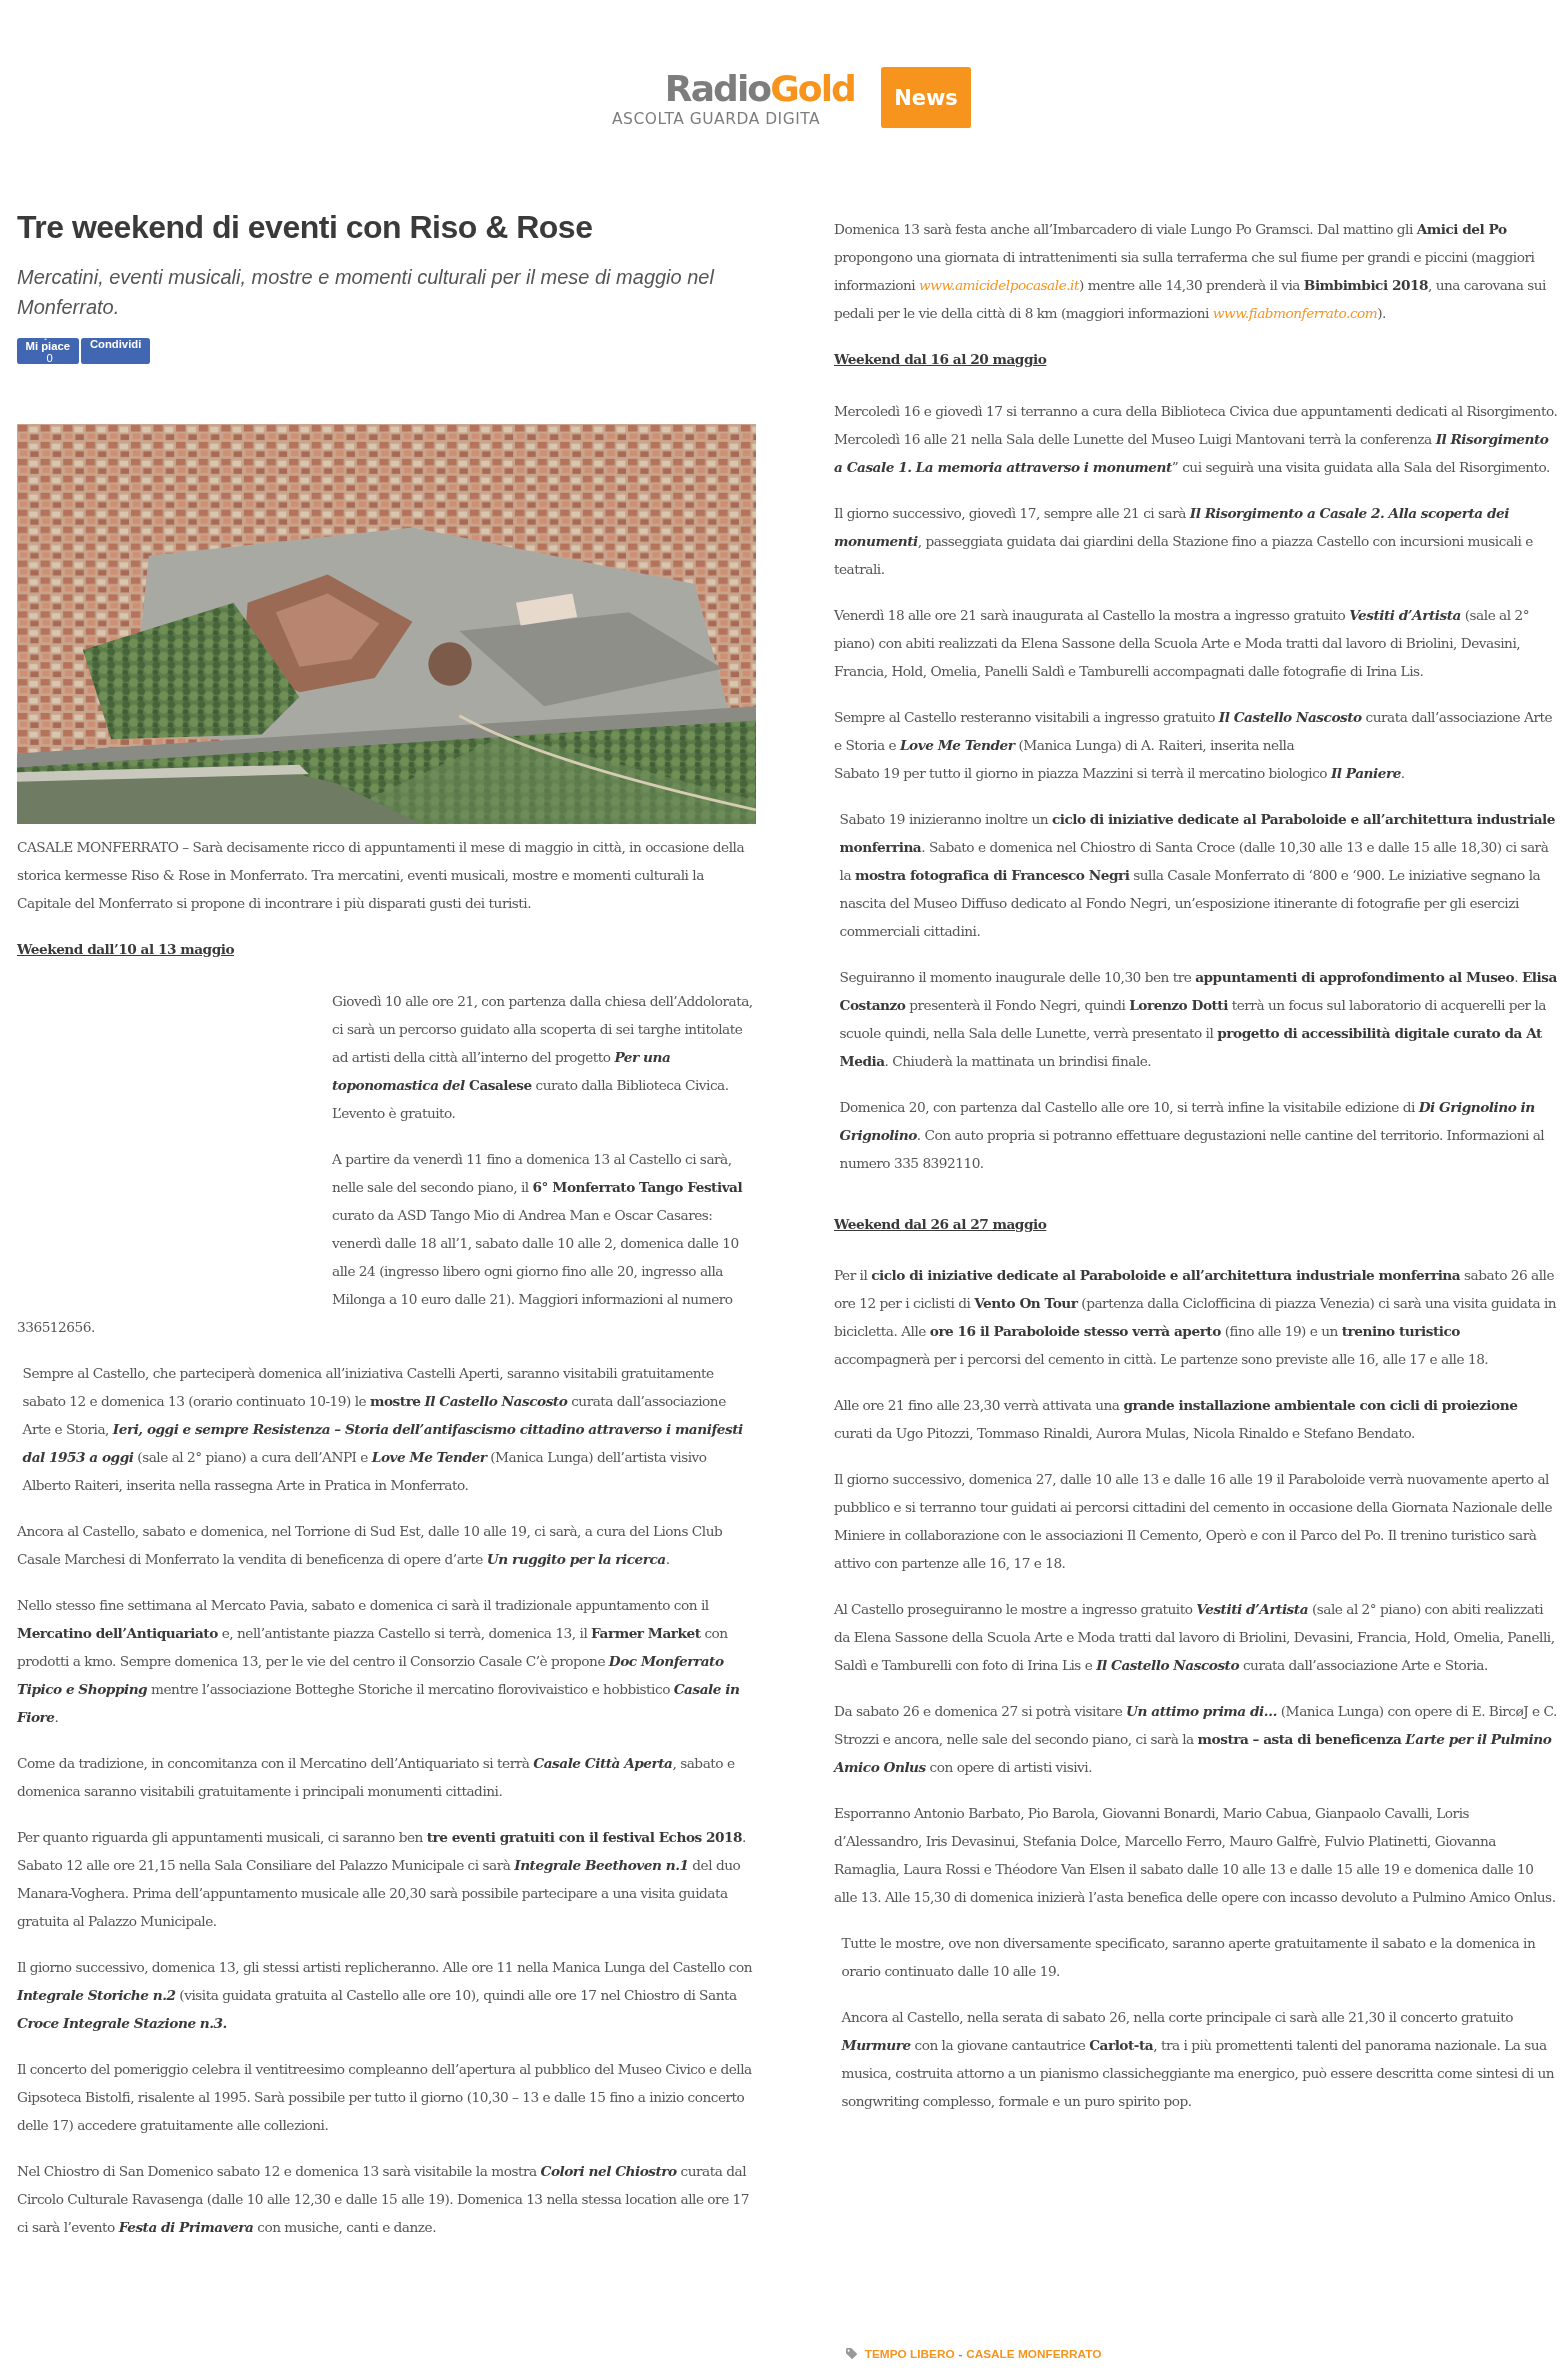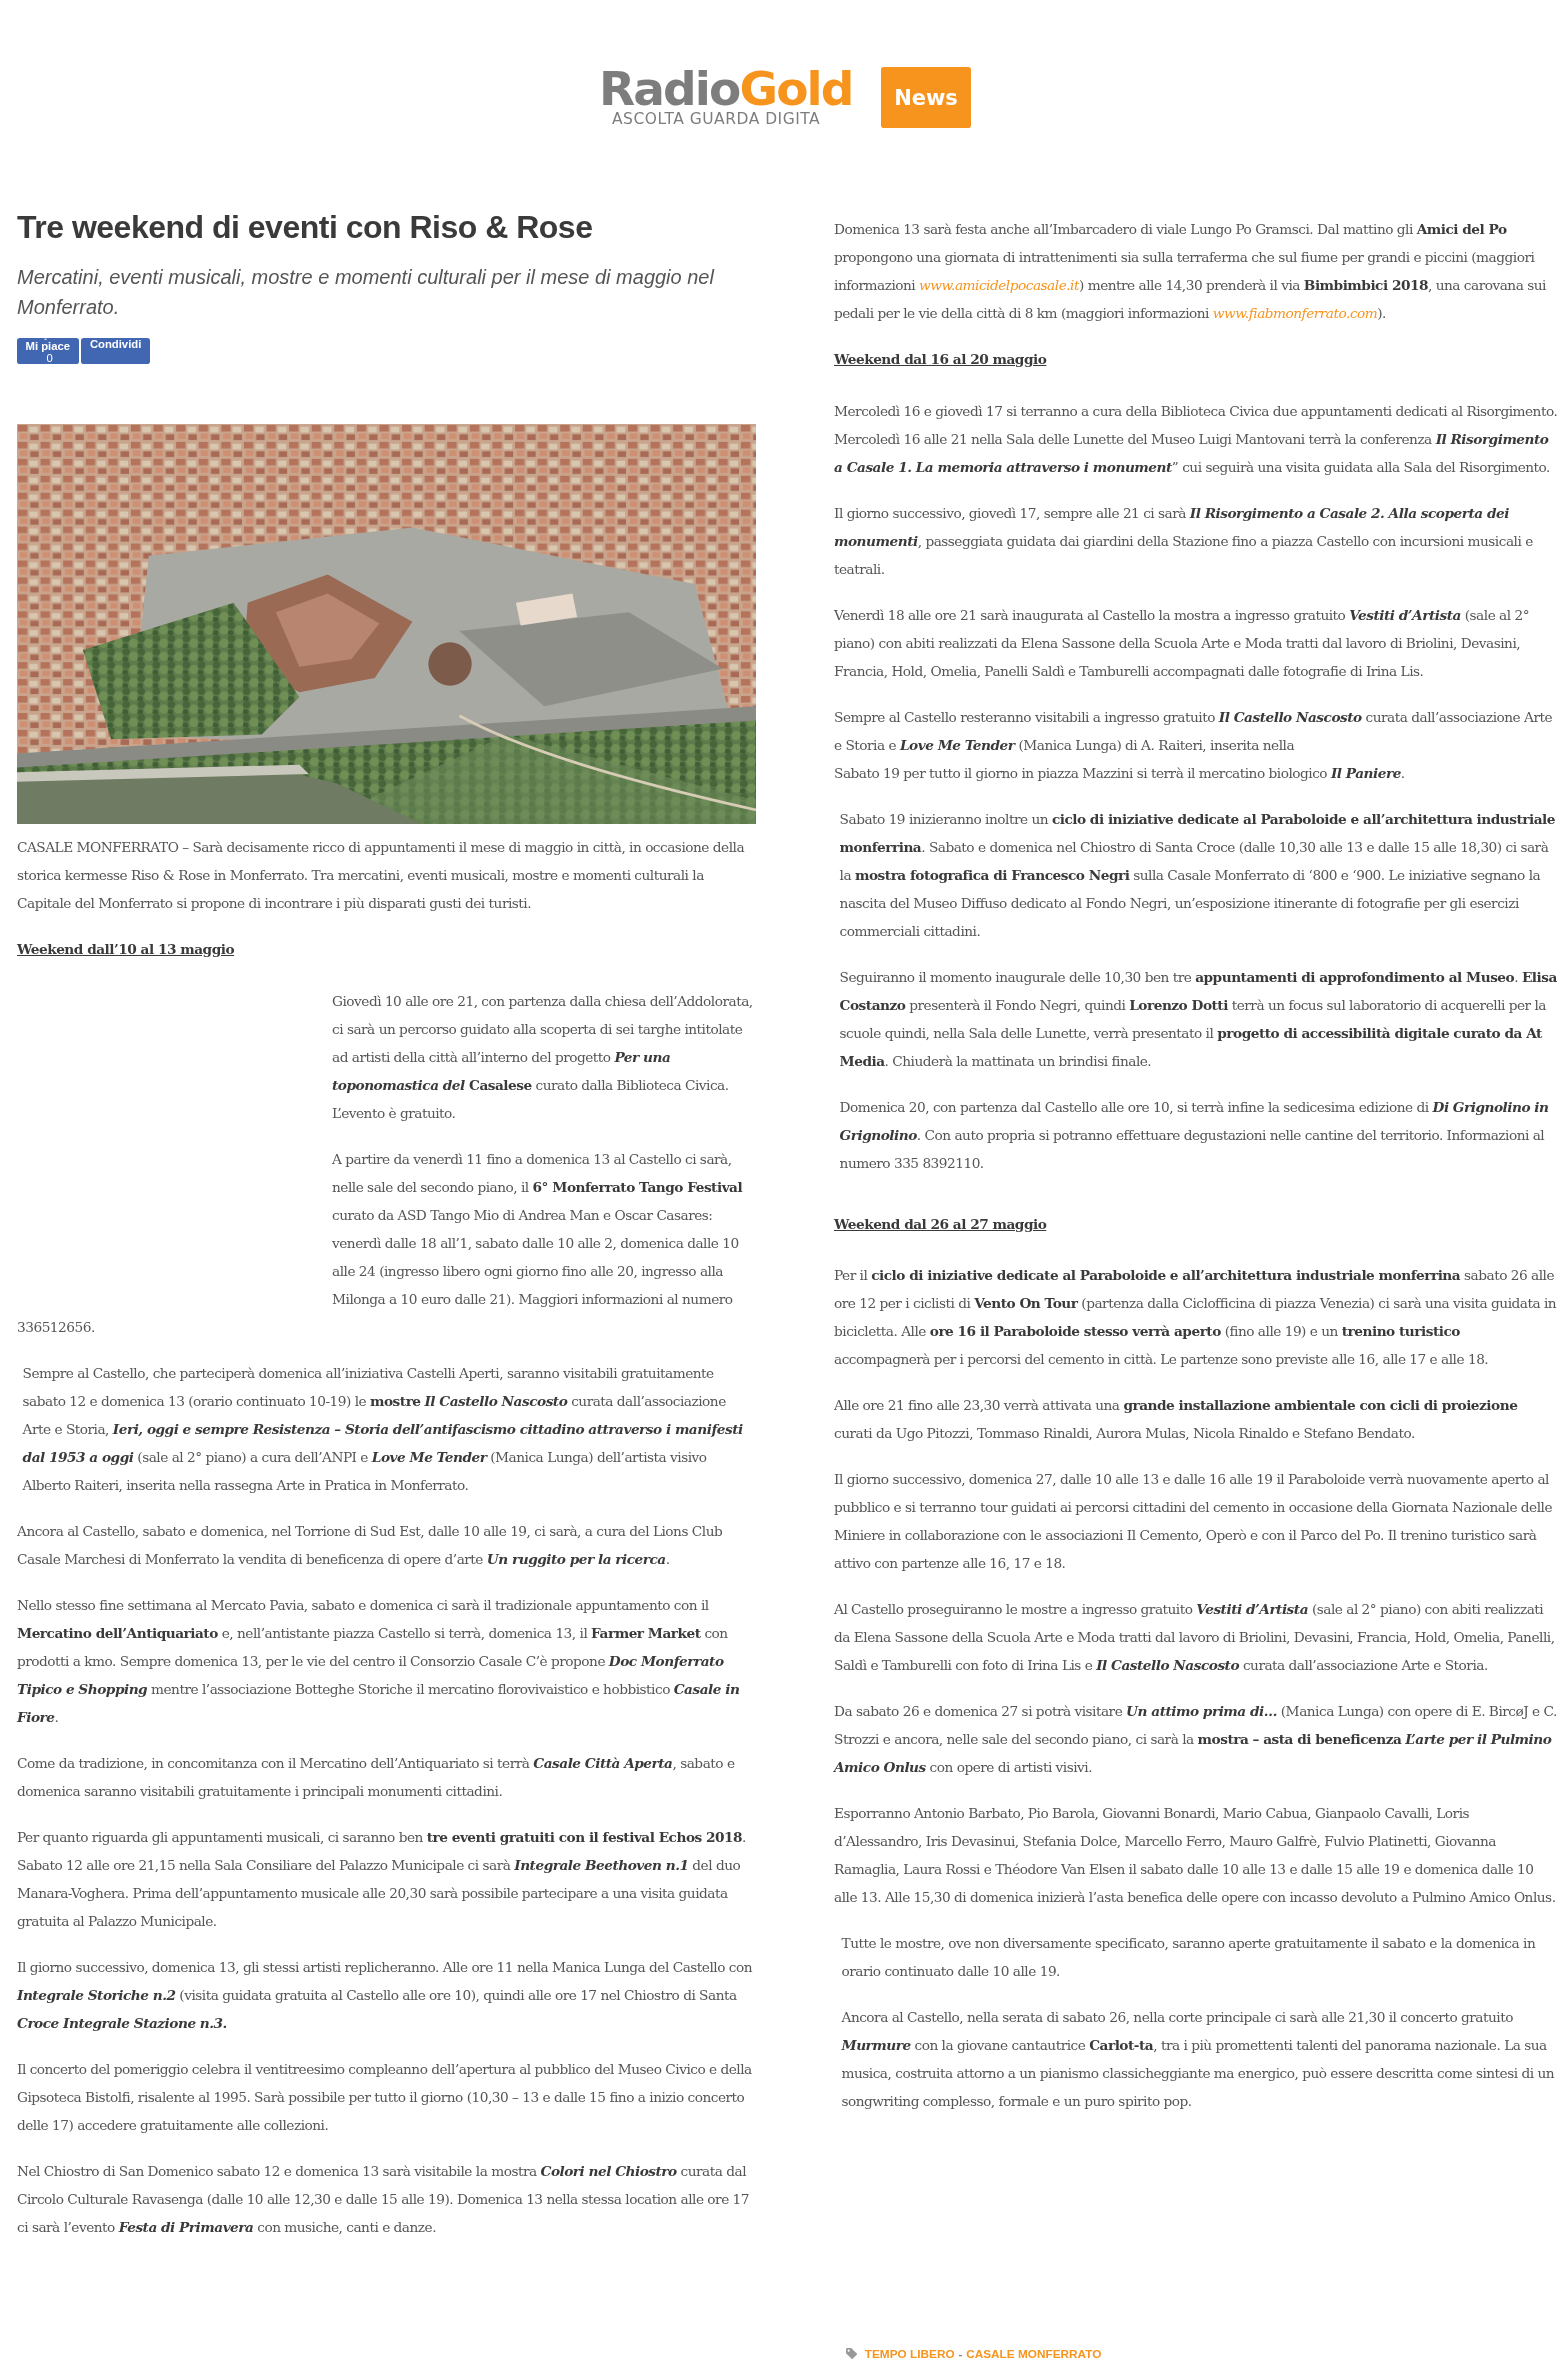--- a/index.html
+++ b/index.html
@@ -1,21 +1,21 @@
 <!DOCTYPE html>
 <html style="font-size:15px"><head>
 <meta charset="utf-8">
 <style>
   html, body { margin:0; padding:0; background:#ffffff; }
   body { width:1567px; height:2374px; position:relative; overflow:hidden; color:#444; }
 
   
   #header { position:absolute; left:0; top:0; width:1567px; height:151px; }
   #logo { position:absolute; left:599px; top:64px; width:256px; height:68px; }
-  #logo .word { font-family:"DejaVu Sans", sans-serif; font-weight:bold; font-size:47px; letter-spacing:-1.9px; line-height:49px; }
+  #logo .word { font-family:"DejaVu Sans", sans-serif; font-weight:bold; font-size:36px; letter-spacing:-1.9px; line-height:49px;text-align:right; }
   #logo .radio { color:#7d7d7d; }
   #logo .gold { color:#f7941d; }
   #logo .tag { font-family:"DejaVu Sans", sans-serif; font-size:15.5px; color:#7d7d7d; letter-spacing:0.5px; line-height:17px; margin-top:-1.9px; padding-left:13px; }
   #news-btn { position:absolute; left:881px; top:67px; width:90px; height:61px; background:#f7941d; border-radius:2.8px; color:#fff; font-family:"DejaVu Sans", sans-serif; font-size:21px; font-weight:bold; display:flex; align-items:center; justify-content:center; }
 
   h1#title { position:absolute; left:17px; top:209px; margin:0; font-family:"Liberation Sans", sans-serif; font-weight:bold; font-size:32px; color:#3a3a3a; letter-spacing:-0.5px; }
   #subtitle { position:absolute; left:17px; top:262px; width:716px; margin:0; font-family:"Liberation Sans", sans-serif; font-style:italic; font-size:20px; line-height:30px; color:#555; }
 
   #social { position:absolute; left:17px; top:338px; display:flex; gap:2.8px; }
   .fb { background:#4267b2; color:#fff; font-family:"Liberation Sans", sans-serif; font-weight:bold; font-size:11.3px; height:26px; border-radius:2.8px; display:flex; align-items:center; padding:0 8.5px;flex-direction:column; }
@@ -153,21 +153,21 @@
 <div id="right-body" class="body">
   <p><span>Domenica 13 sarà festa anche all’Imbarcadero di viale Lungo Po Gramsci. Dal mattino gli </span><b>Amici del Po</b><span> propongono una giornata di intrattenimenti sia sulla terraferma che sul fiume per grandi e piccini (maggiori informazioni </span><a>www.amicidelpocasale.it</a><span>) mentre alle 14,30 prenderà il via </span><b>Bimbimbici 2018</b><span>, una carovana sui pedali per le vie della città di 8 km (maggiori informazioni </span><a>www.fiabmonferrato.com</a><span>).</span></p>
 
   <p class="h">Weekend dal 16 al 20 maggio</p>
   <p><span>Mercoledì 16 e giovedì 17 si terranno a cura della Biblioteca Civica due appuntamenti dedicati al Risorgimento. Mercoledì 16 alle 21 nella Sala delle Lunette del Museo Luigi Mantovani terrà la conferenza </span><b><i>Il Risorgimento a Casale 1. La memoria attraverso i monument</i></b><span>” cui seguirà una visita guidata alla Sala del Risorgimento.</span></p>
   <p><span>Il giorno successivo, giovedì 17, sempre alle 21 ci sarà </span><b><i>Il Risorgimento a Casale 2. Alla scoperta dei monumenti</i></b><span>, passeggiata guidata dai giardini della Stazione fino a piazza Castello con incursioni musicali e teatrali.</span></p>
   <p><span>Venerdì 18 alle ore 21 sarà inaugurata al Castello la mostra a ingresso gratuito </span><b><i>Vestiti d’Artista</i></b><span> (sale al 2° piano) con abiti realizzati da Elena Sassone della Scuola Arte e Moda tratti dal lavoro di Briolini, Devasini, Francia, Hold, Omelia, Panelli Saldì e Tamburelli accompagnati dalle fotografie di Irina Lis.</span></p>
   <p><span>Sempre al Castello resteranno visitabili a ingresso gratuito </span><b><i>Il Castello Nascosto</i></b><span> curata dall’associazione Arte e Storia e </span><b><i>Love Me Tender</i></b><span> (Manica Lunga) di A. Raiteri, inserita nella</span><br><span> Sabato 19 per tutto il giorno in piazza Mazzini si terrà il mercatino biologico </span><b><i>Il Paniere</i></b><span>.</span></p>
   <p style="padding-left:5.6px"><span>Sabato 19 inizieranno inoltre un </span><b>ciclo di iniziative dedicate al Paraboloide e all’architettura industriale monferrina</b><span>. Sabato e domenica nel Chiostro di Santa Croce (dalle 10,30 alle 13 e dalle 15 alle 18,30) ci sarà la </span><b>mostra fotografica di Francesco Negri</b><span> sulla Casale Monferrato di ‘800 e ‘900. Le iniziative segnano la nascita del Museo Diffuso dedicato al Fondo Negri, un’esposizione itinerante di fotografie per gli esercizi commerciali cittadini.</span></p>
   <p style="padding-left:5.6px"><span>Seguiranno il momento inaugurale delle 10,30 ben tre </span><b>appuntamenti di approfondimento al Museo</b><span>. </span><b>Elisa Costanzo</b><span> presenterà il Fondo Negri, quindi </span><b>Lorenzo Dotti</b><span> terrà un focus sul laboratorio di acquerelli per la scuole quindi, nella Sala delle Lunette, verrà presentato il </span><b>progetto di accessibilità digitale curato da At Media</b><span>. Chiuderà la mattinata un brindisi finale.</span></p>
-  <p style="padding-left:5.6px; margin-bottom:33px"><span>Domenica 20, con partenza dal Castello alle ore 10, si terrà infine la sedicesima edizione di </span><b><i>Di Grignolino in Grignolino</i></b><span>. Con auto propria si potranno effettuare degustazioni nelle cantine del territorio. Informazioni al numero 335 8392110.</span></p>
+  <p style="padding-left:5.6px; margin-bottom:33px"><span>Domenica 20, con partenza dal Castello alle ore 10, si terrà infine la visitabile edizione di </span><b><i>Di Grignolino in Grignolino</i></b><span>. Con auto propria si potranno effettuare degustazioni nelle cantine del territorio. Informazioni al numero 335 8392110.</span></p>
 
   <p class="h">Weekend dal 26 al 27 maggio</p>
   <p><span>Per il </span><b>ciclo di iniziative dedicate al Paraboloide e all’architettura industriale monferrina</b><span> sabato 26 alle ore 12 per i ciclisti di </span><b>Vento On Tour</b><span> (partenza dalla Ciclofficina di piazza Venezia) ci sarà una visita guidata in bicicletta. Alle </span><b>ore 16 il Paraboloide stesso verrà aperto</b><span> (fino alle 19) e un </span><b>trenino turistico</b><span> accompagnerà per i percorsi del cemento in città. Le partenze sono previste alle 16, alle 17 e alle 18.</span></p>
   <p><span>Alle ore 21 fino alle 23,30 verrà attivata una </span><b>grande installazione ambientale con cicli di proiezione</b><span> curati da Ugo Pitozzi, Tommaso Rinaldi, Aurora Mulas, Nicola Rinaldo e Stefano Bendato.</span></p>
   <p>Il giorno successivo, domenica 27, dalle 10 alle 13 e dalle 16 alle 19 il Paraboloide verrà nuovamente aperto al pubblico e si terranno tour guidati ai percorsi cittadini del cemento in occasione della Giornata Nazionale delle Miniere in collaborazione con le associazioni Il Cemento, Operò e con il Parco del Po. Il trenino turistico sarà attivo con partenze alle 16, 17 e 18.</p>
   <p><span>Al Castello proseguiranno le mostre a ingresso gratuito </span><b><i>Vestiti d’Artista</i></b><span> (sale al 2° piano) con abiti realizzati da Elena Sassone della Scuola Arte e Moda tratti dal lavoro di Briolini, Devasini, Francia, Hold, Omelia, Panelli, Saldì e Tamburelli con foto di Irina Lis e </span><b><i>Il Castello Nascosto</i></b><span> curata dall’associazione Arte e Storia.</span></p>
   <p><span>Da sabato 26 e domenica 27 si potrà visitare </span><b><i>Un attimo prima di…</i></b><span> (Manica Lunga) con opere di E. BircøJ e C. Strozzi e ancora, nelle sale del secondo piano, ci sarà la </span><b>mostra – asta di beneficenza</b> <b><i>L’arte per il Pulmino Amico Onlus</i></b><span> con opere di artisti visivi.</span></p>
   <p>Esporranno Antonio Barbato, Pio Barola, Giovanni Bonardi, Mario Cabua, Gianpaolo Cavalli, Loris d’Alessandro, Iris Devasinui, Stefania Dolce, Marcello Ferro, Mauro Galfrè, Fulvio Platinetti, Giovanna Ramaglia, Laura Rossi e Théodore Van Elsen il sabato dalle 10 alle 13 e dalle 15 alle 19 e domenica dalle 10 alle 13. Alle 15,30 di domenica inizierà l’asta benefica delle opere con incasso devoluto a Pulmino Amico Onlus.</p>
   <p style="padding-left:7.5px">Tutte le mostre, ove non diversamente specificato, saranno aperte gratuitamente il sabato e la domenica in orario continuato dalle 10 alle 19.</p>
   <p style="padding-left:7.5px"><span>Ancora al Castello, nella serata di sabato 26, nella corte principale ci sarà alle 21,30 il concerto gratuito </span><b><i>Murmure</i></b><span> con la giovane cantautrice </span><b>Carlot-ta</b><span>, tra i più promettenti talenti del panorama nazionale. La sua musica, costruita attorno a un pianismo classicheggiante ma energico, può essere descritta come sintesi di un songwriting complesso, formale e un puro spirito pop.</span></p>

